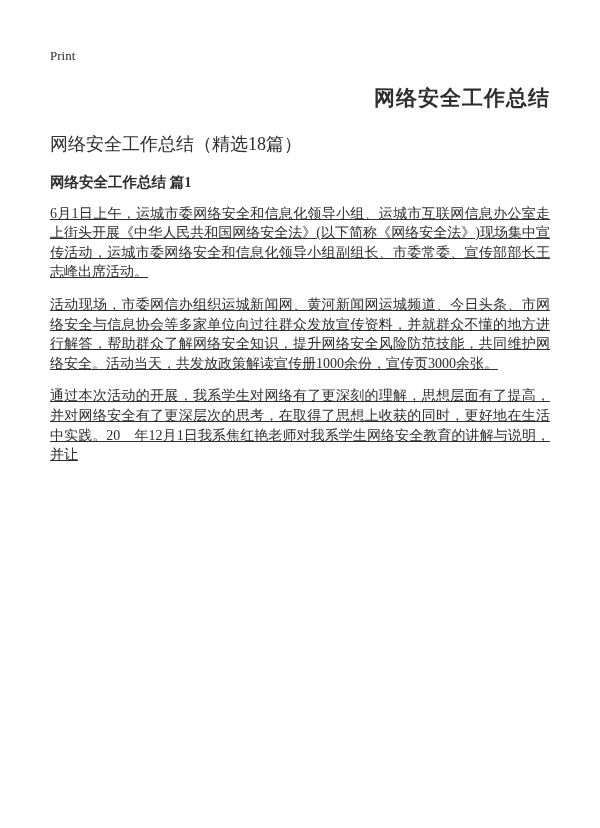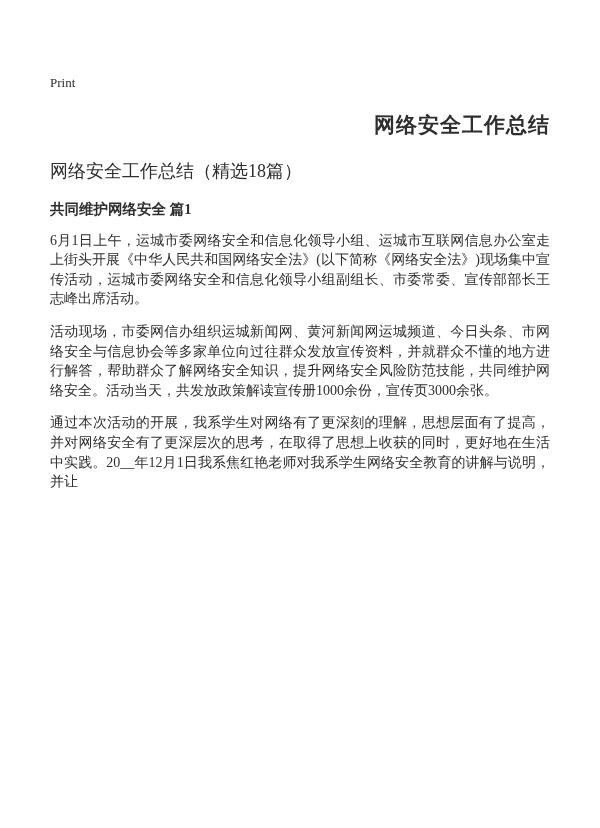--- a/index.html
+++ b/index.html
@@ -11,21 +11,21 @@
     width: 600px;
     height: 828px;
     overflow: hidden;
     font-family: "Liberation Serif", "DejaVu Serif", serif;
     color: #2e2e2e;
   }
   .page {
     box-sizing: border-box;
     width: 600px;
     height: 828px;
-    padding: 73px 50px 0 50px;
+    padding: 46px 50px 0 50px;
     background: #ffffff;
     border-radius: 32px;
   }
   .print-link {
     font-size: 13px;
     line-height: 1.2;
     margin: 0 0 10px 0;
     color: #2e2e2e;
     cursor: pointer;
     display: inline-block;
@@ -45,34 +45,35 @@
     font-size: 14.5px;
     font-weight: bold;
     margin: 17px 0 12px 0;
   }
   .para {
     font-size: 14px;
     line-height: 1.4;
     text-align: justify;
     margin: 0 0 13px 0;
     word-break: break-all;
+    text-decoration: underline;
   }
 </style>
 </head>
 <body style="background: rgb(255, 255, 255); color: rgb(46, 46, 46);">
 
 <div class="page">
 
   <div class="print-link">Print</div>
 
   <h1 class="doc-title">网络安全工作总结</h1>
 
   <p class="doc-subtitle">网络安全工作总结（精选18篇）</p>
 
-  <h2 class="section-heading">共同维护网络安全 篇1</h2>
+  <h2 class="section-heading">网络安全工作总结 篇1</h2>
 
   <p class="para">6月1日上午，运城市委网络安全和信息化领导小组、运城市互联网信息办公室走上街头开展《中华人民共和国网络安全法》(以下简称《网络安全法》)现场集中宣传活动，运城市委网络安全和信息化领导小组副组长、市委常委、宣传部部长王志峰出席活动。</p>
   <p class="para">活动现场，市委网信办组织运城新闻网、黄河新闻网运城频道、今日头条、市网络安全与信息协会等多家单位向过往群众发放宣传资料，并就群众不懂的地方进行解答，帮助群众了解网络安全知识，提升网络安全风险防范技能，共同维护网络安全。活动当天，共发放政策解读宣传册1000余份，宣传页3000余张。</p>
 
 
   <p class="para">通过本次活动的开展，我系学生对网络有了更深刻的理解，思想层面有了提高，并对网络安全有了更深层次的思考，在取得了思想上收获的同时，更好地在生活中实践。20__年12月1日我系焦红艳老师对我系学生网络安全教育的讲解与说明，并让</p>
 
 </div>
 
 </body></html>

